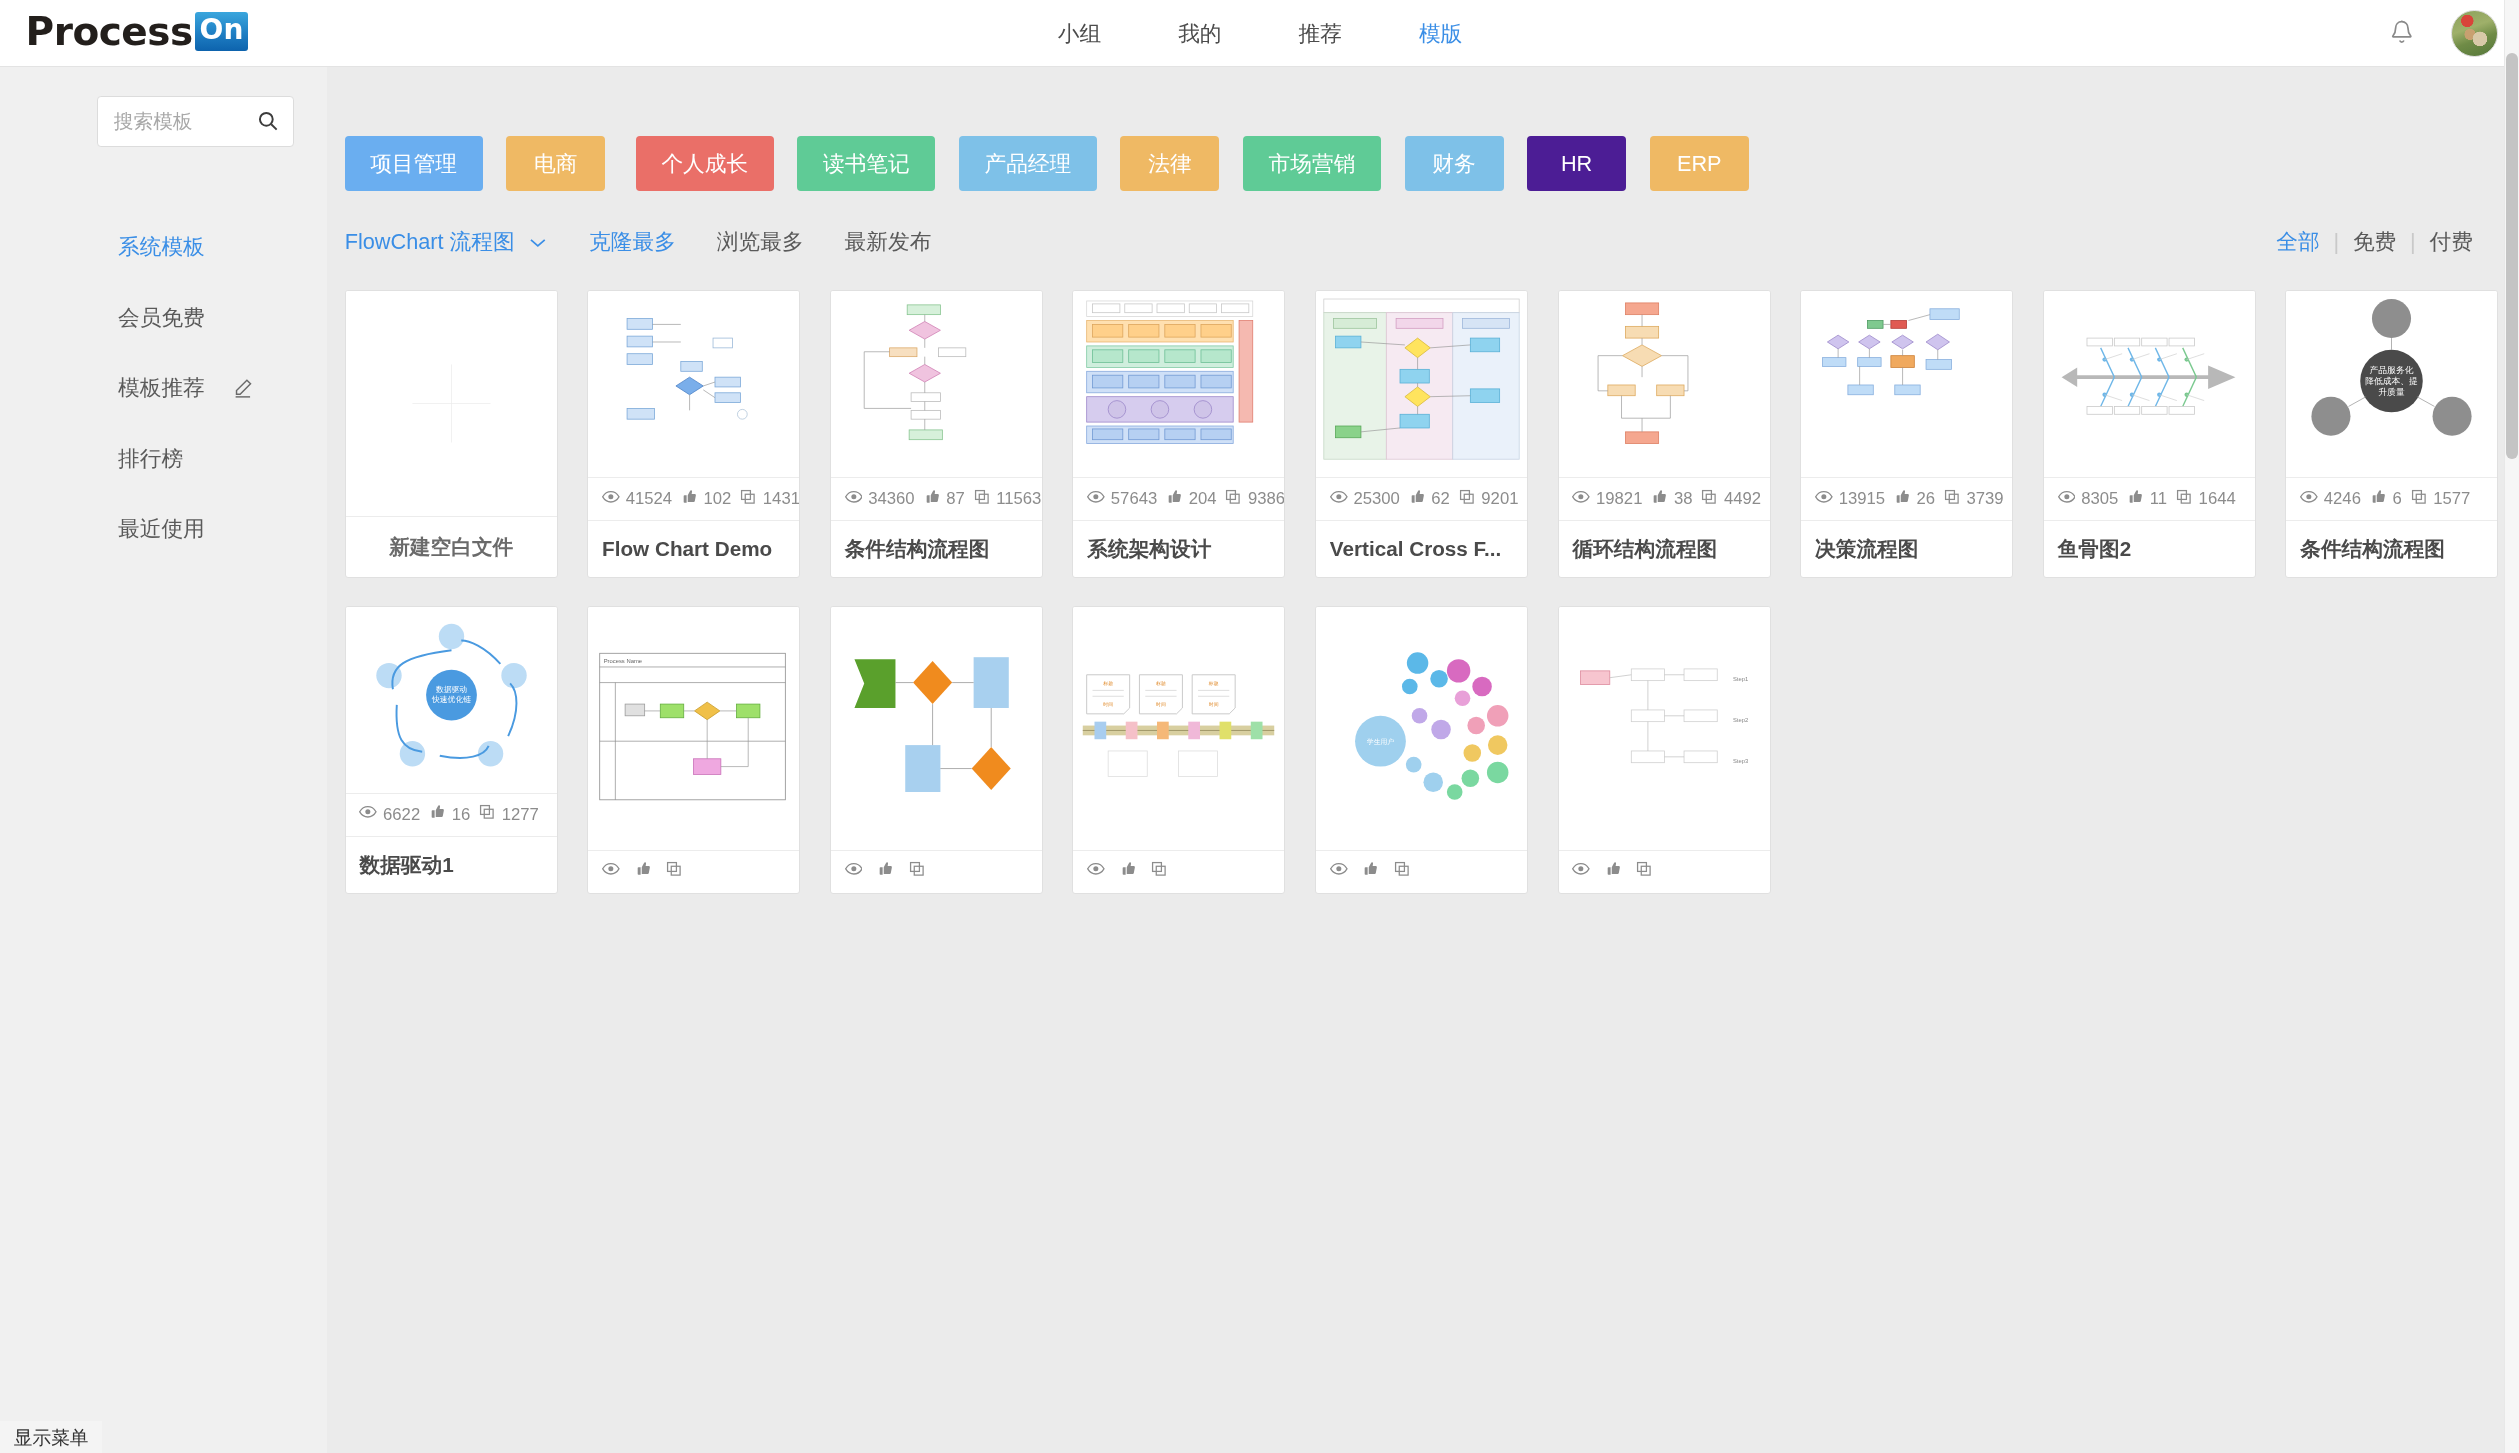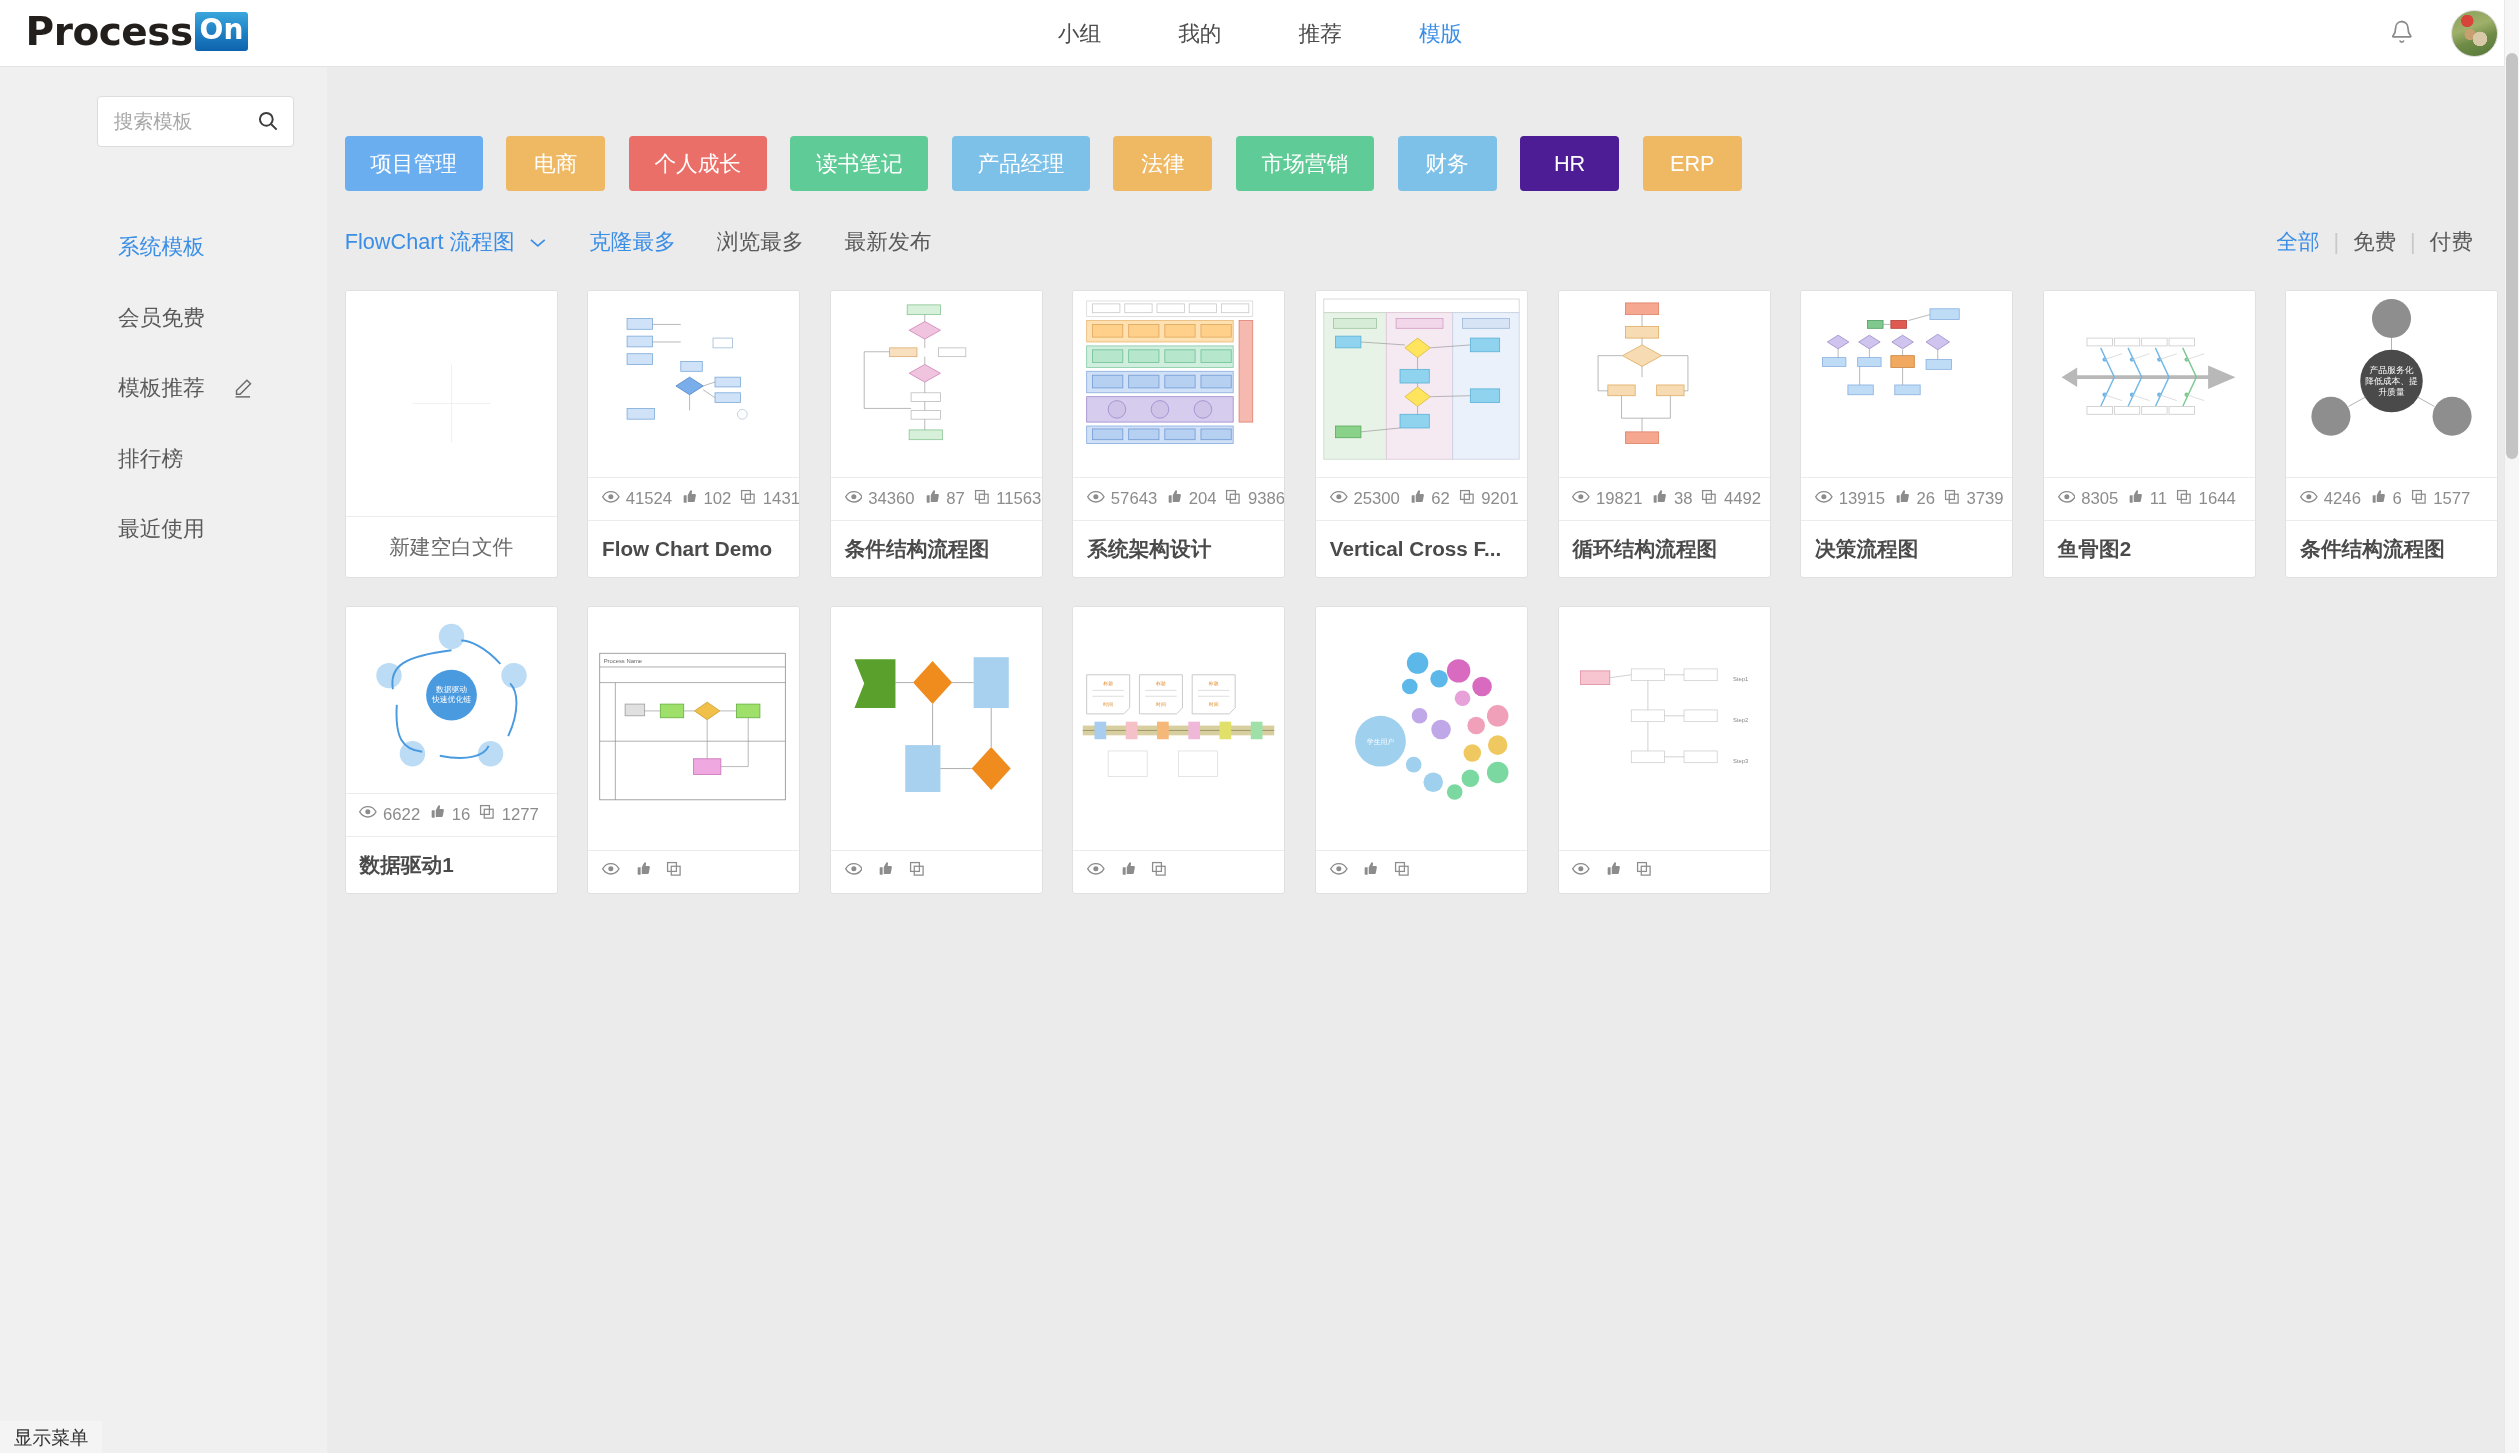--- a/index.html
+++ b/index.html
@@ -153,21 +153,21 @@
     display: flex; align-items: center; gap: 7.9px;
     padding: 0 13.8px; font-size: 16.7px; color: #8c8c8c;
   }
   .stat { display: flex; align-items: center; gap: 5.9px; }
   .card-title {
     height: 57px; border-top: 1px solid #ececec;
     display: flex; align-items: center; padding: 0 13.8px;
     font-size: 20.7px; color: #4a4a4a; font-weight: bold;
     white-space: nowrap; overflow: hidden;
   }
-  .card.blank .card-title { justify-content: center; font-weight: normal; color: #6a6a6a; }
+  .card.blank .card-title { justify-content: center; font-weight: bold; color: #6a6a6a; }
   .card.blank .card-title { height: 61px; }
 
   
   .scrollbar-track {
     position: absolute; right: 0; top: 0; width: 15.8px; height: 1454px;
     background: #f6f6f6; border-left: 1px solid #e8e8e8; z-index: 40;
   }
   .scrollbar-thumb {
     position: absolute; right: 2px; top: 53px; width: 11.8px; height: 406px;
     background: #c4c4c4; border-radius: 5.9px; cursor: pointer;
@@ -243,21 +243,21 @@
       <span>最近使用</span>
     </div>
   </div>
 </aside>
 
 <main class="main">
 
   <div class="chips">
       <div class="chip" style="background: rgb(106, 174, 240);">项目管理</div>
       <div class="chip" style="background: rgb(239, 185, 100);">电商</div>
-      <div class="chip" style="background: rgb(234, 111, 104);">个人成长</div>
+      <div class="chip" style="background: rgb(234, 111, 104); margin-left: 7px;">个人成长</div>
       <div class="chip" style="background: rgb(95, 203, 150);">读书笔记</div>
       <div class="chip" style="background: rgb(126, 193, 232);">产品经理</div>
       <div class="chip" style="background: rgb(239, 185, 100);">法律</div>
       <div class="chip" style="background: rgb(95, 203, 150);">市场营销</div>
       <div class="chip" style="background: rgb(126, 193, 232);">财务</div>
       <div class="chip" style="background: #4c1d95;">HR</div>
       <div class="chip" style="background: rgb(239, 185, 100);">ERP</div>
     </div>
 
   <div class="filterbar">

